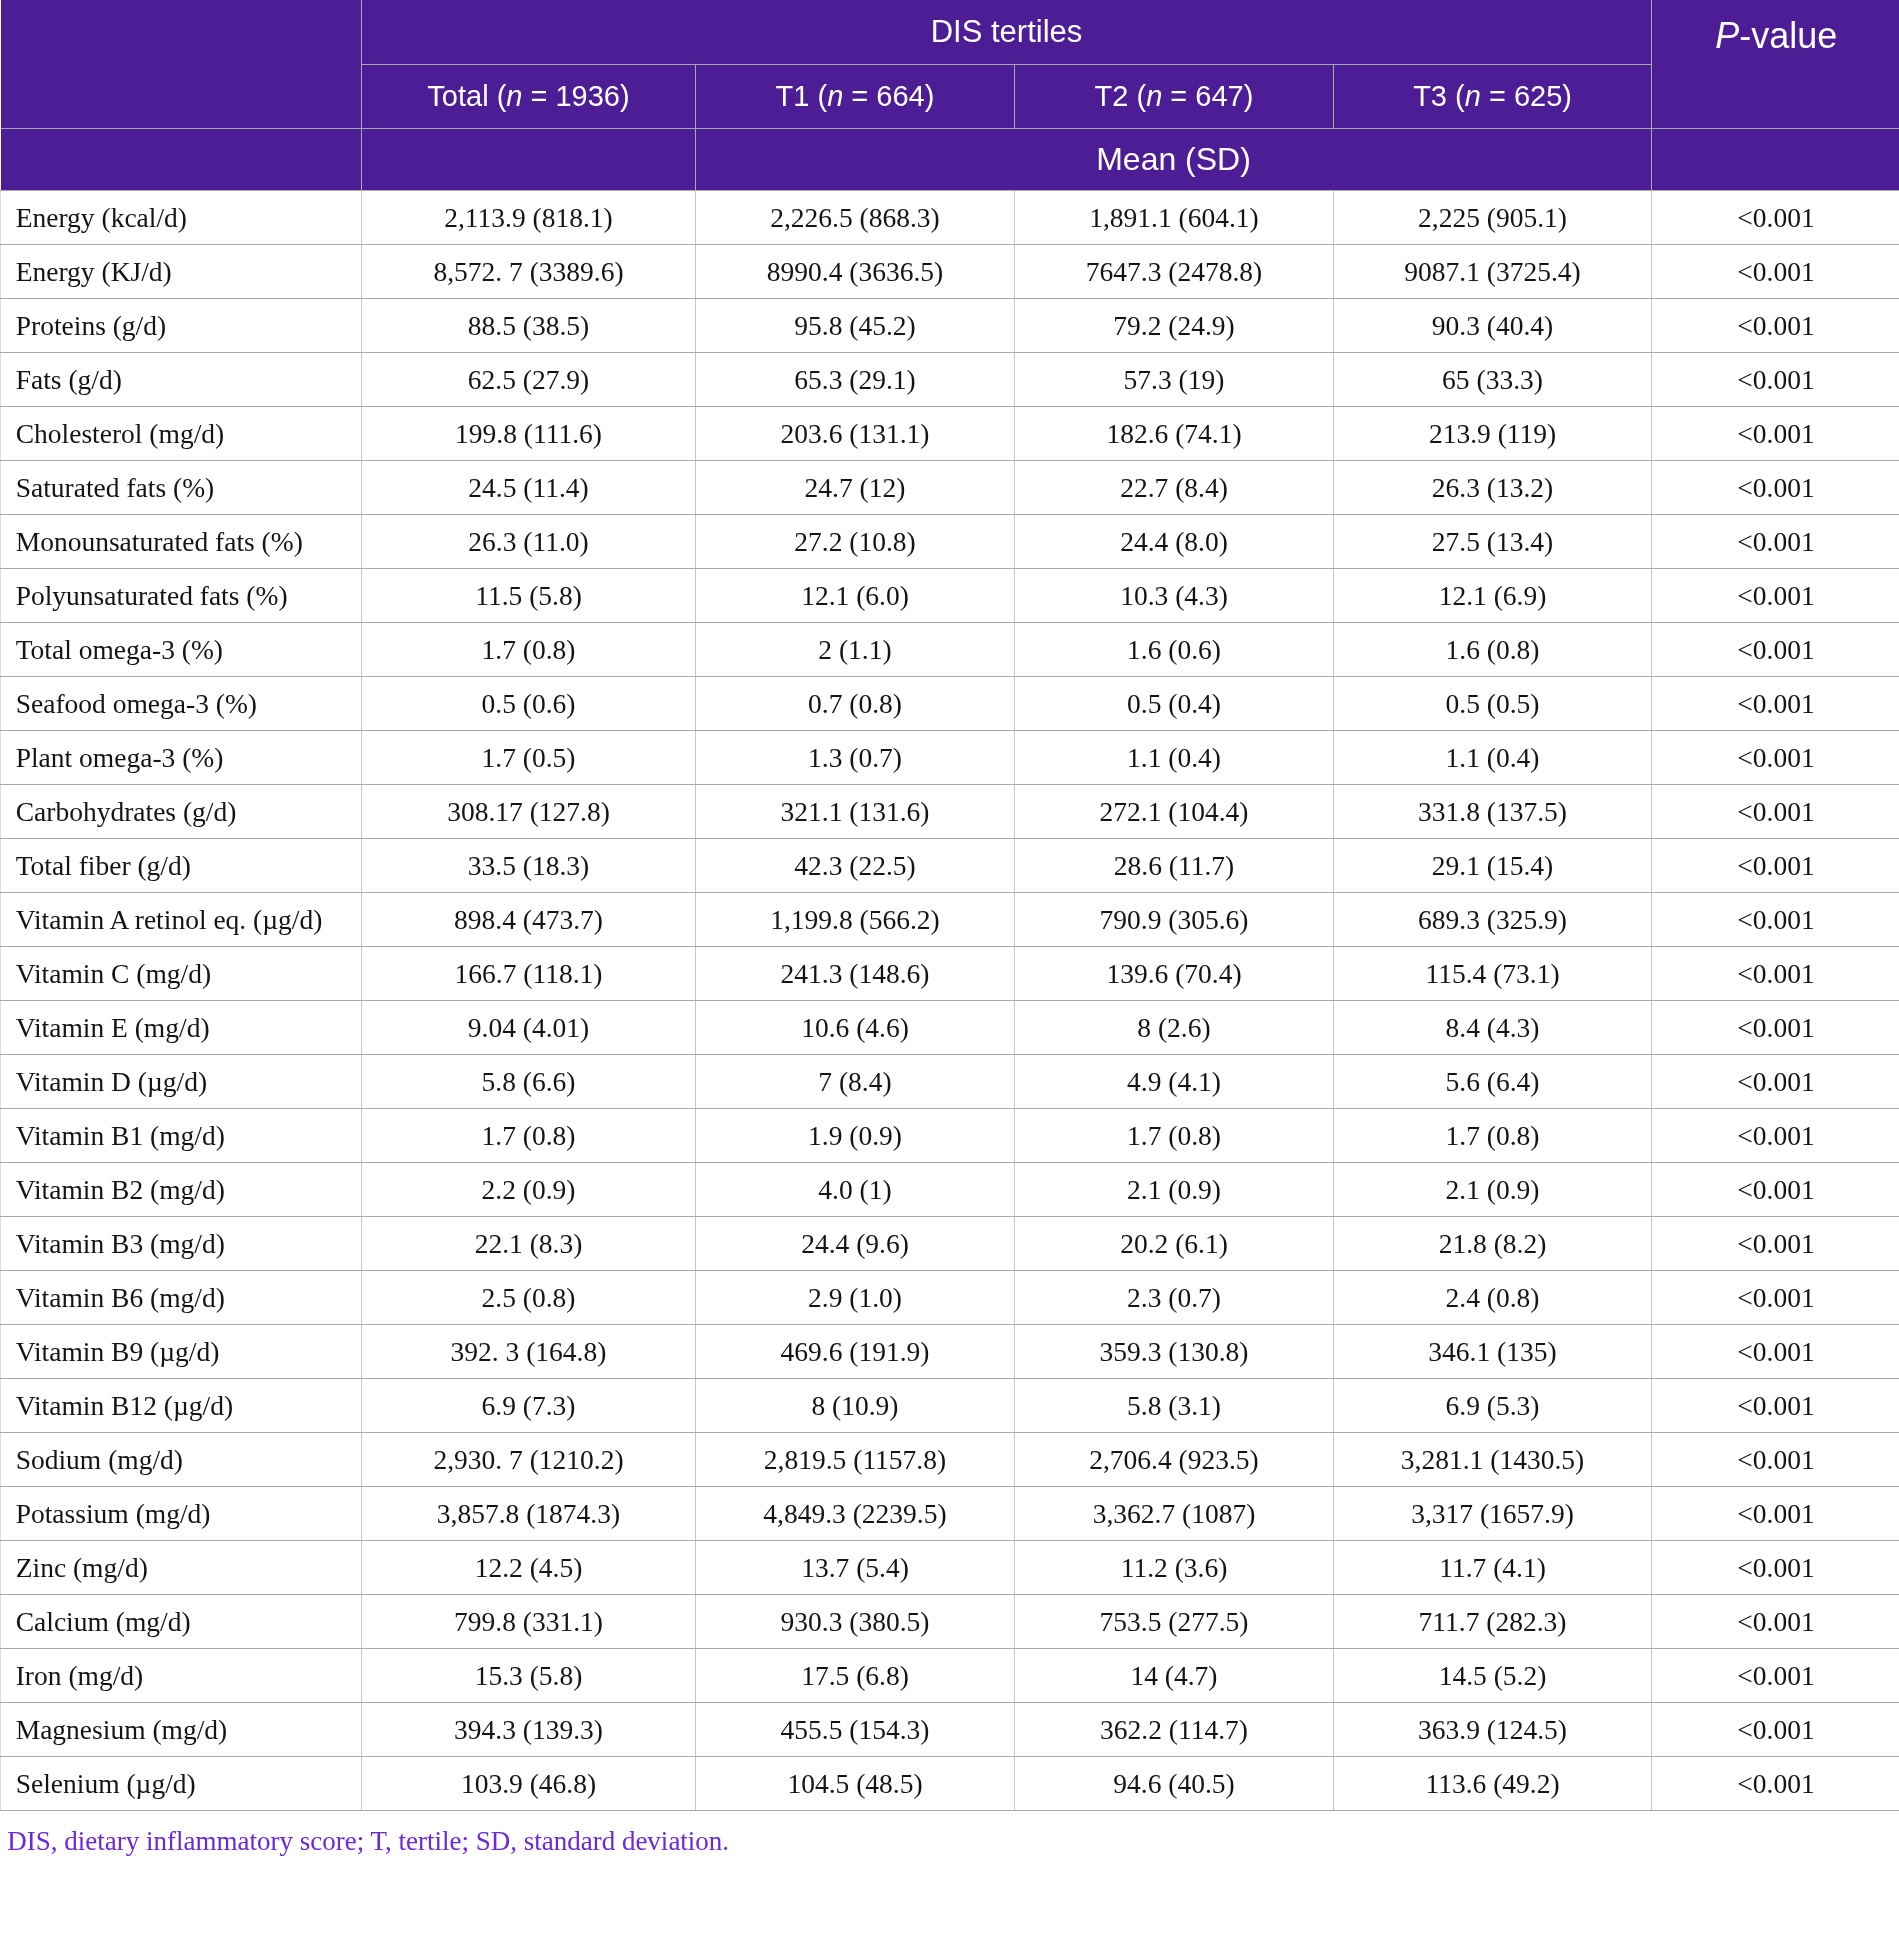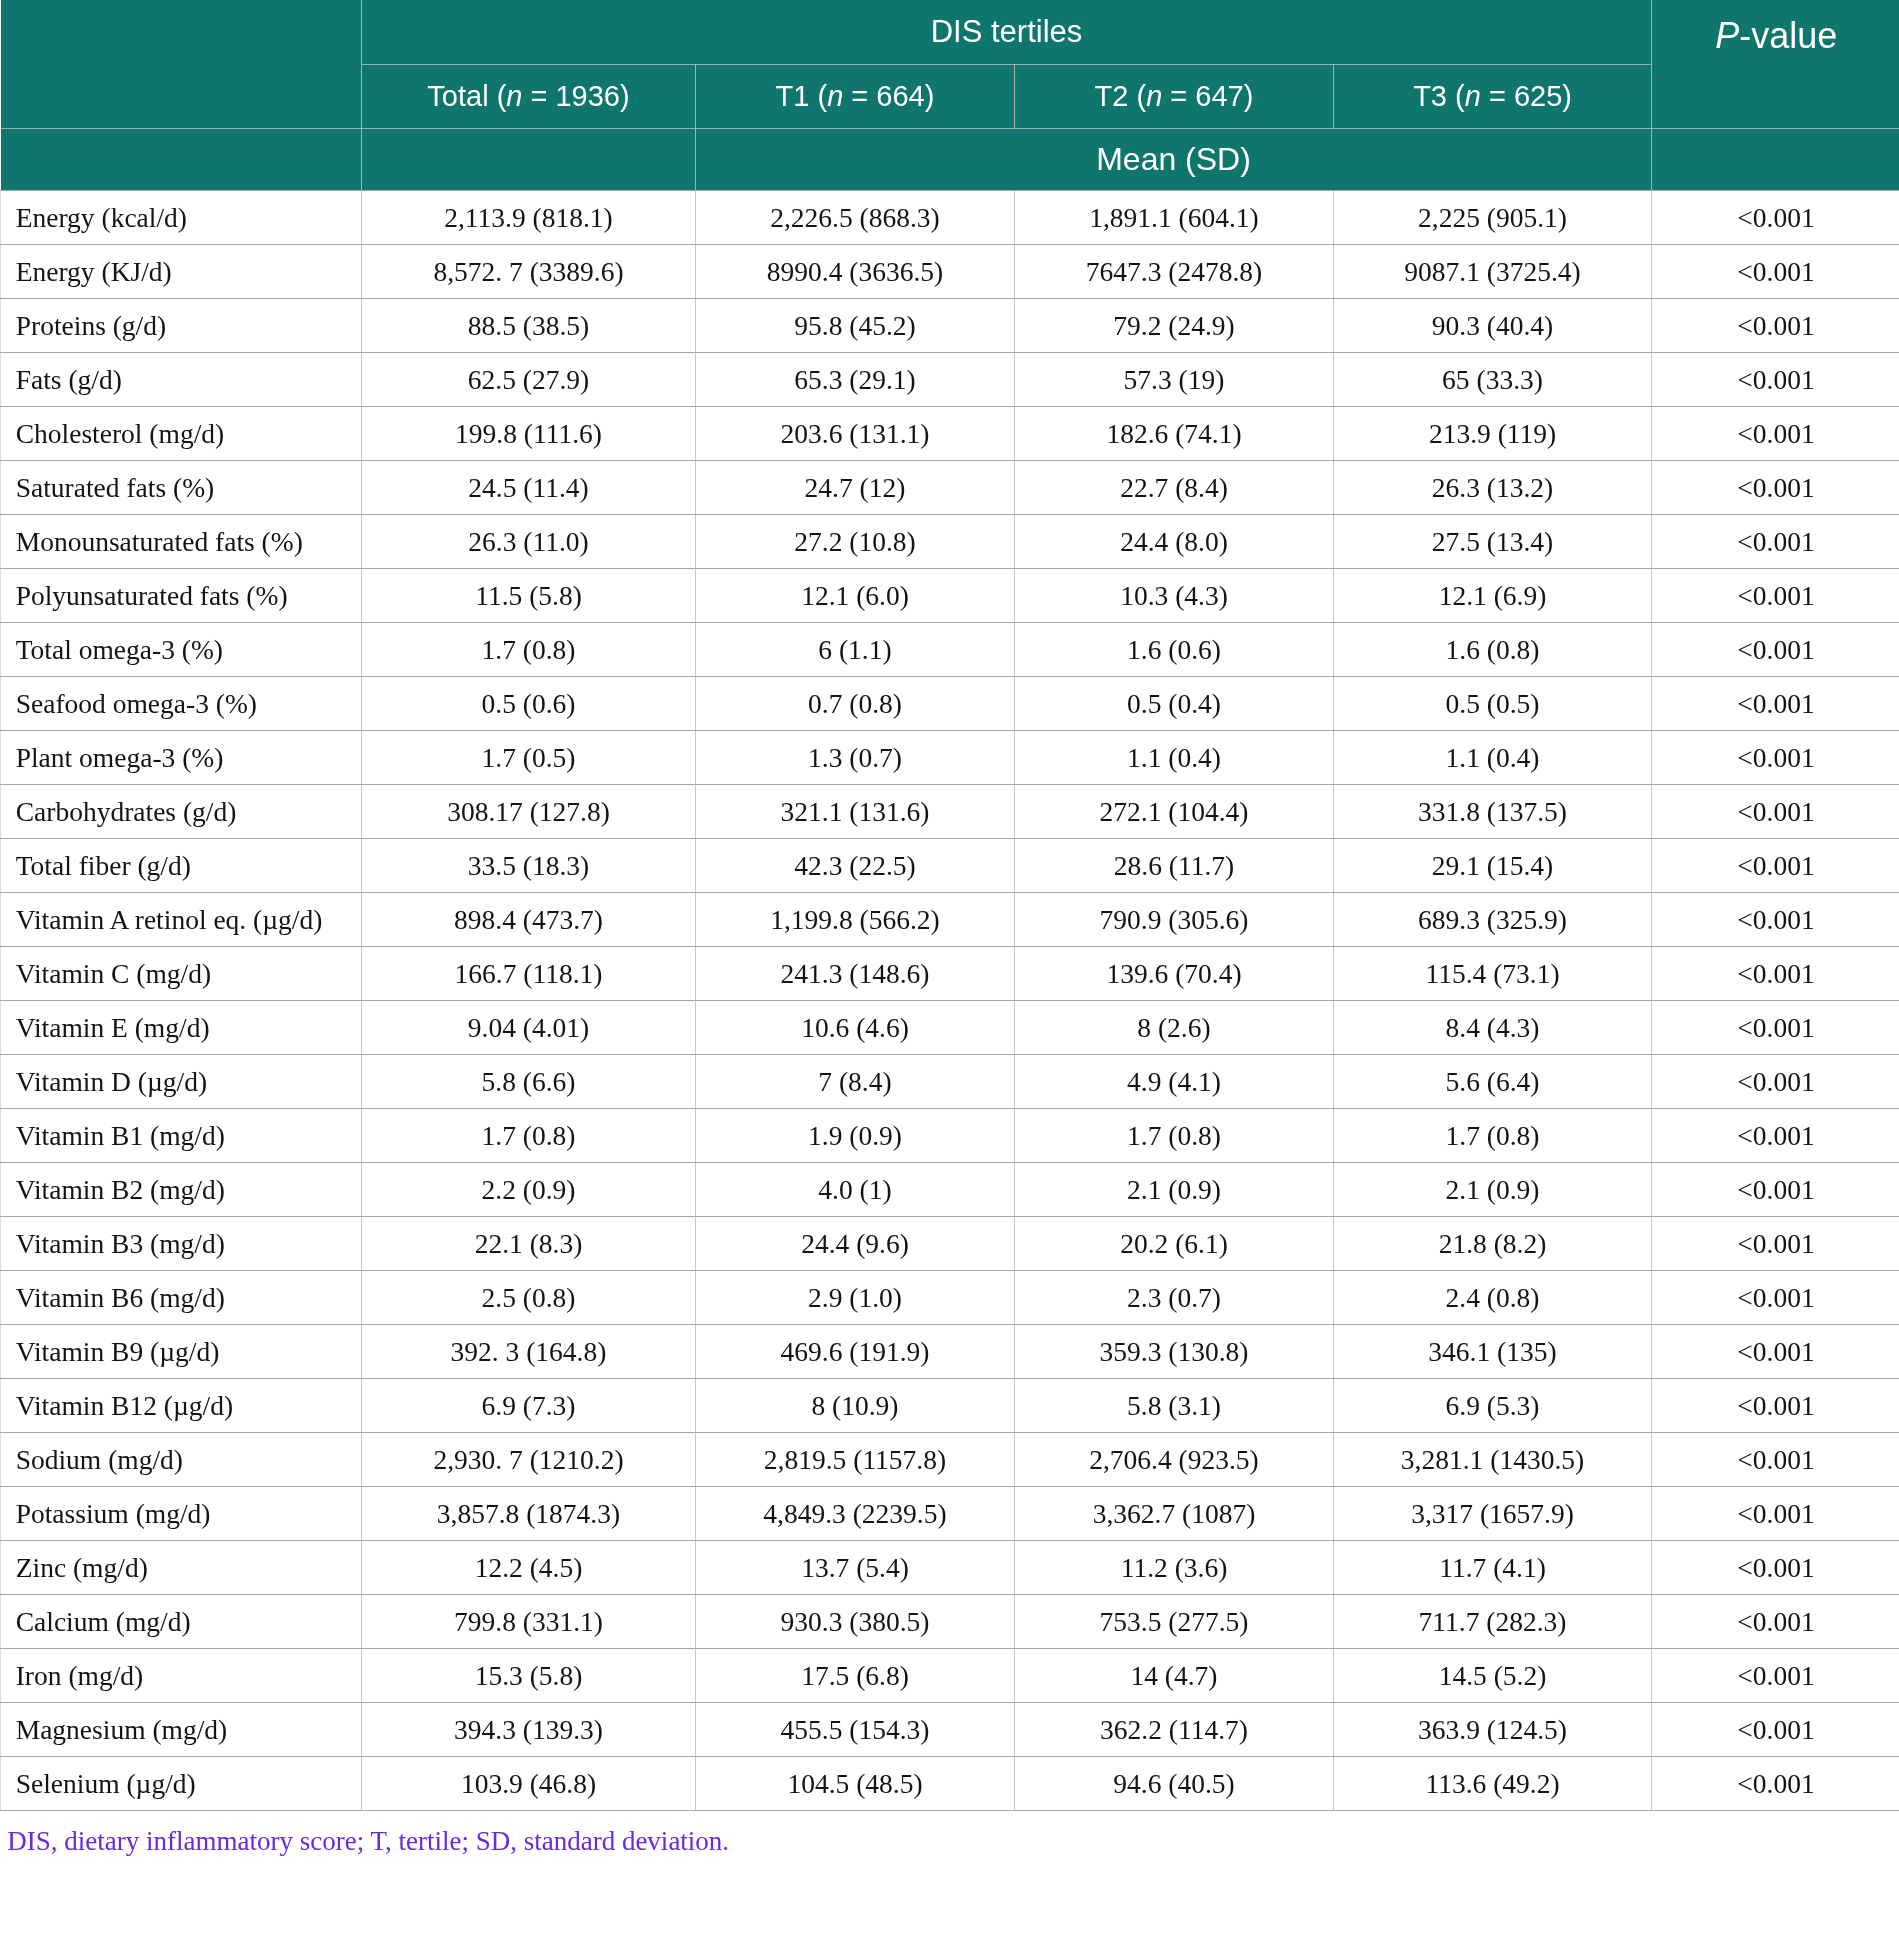--- a/index.html
+++ b/index.html
@@ -8,21 +8,21 @@
     font-family: "Liberation Serif", serif;
     color: #141414;
   }
   table.dis {
     width: 1899px;
     table-layout: fixed;
     border-collapse: collapse;
   }
   
   thead th, thead td {
-    background: #0f766e;
+    background: #4c1d95;
     color: #ffffff;
     font-family: "Liberation Sans", sans-serif;
     font-weight: 400;
     border: 1.8px solid #a9abaa;
     overflow: hidden;
   }
   tr.h1 th { height: 62px; font-size: 31px; }
   tr.h1 .corner { border-left: none; border-top: none; }
   tr.h1 .group  { border-top: none; text-align: center; }
   tr.h1 .pcol   {
@@ -157,21 +157,21 @@
           <th>Polyunsaturated fats (%)</th>
           <td>11.5 (5.8)</td>
           <td>12.1 (6.0)</td>
           <td>10.3 (4.3)</td>
           <td>12.1 (6.9)</td>
           <td>&lt;0.001</td>
         </tr>
         <tr>
           <th>Total omega-3 (%)</th>
           <td>1.7 (0.8)</td>
-          <td>6 (1.1)</td>
+          <td>2 (1.1)</td>
           <td>1.6 (0.6)</td>
           <td>1.6 (0.8)</td>
           <td>&lt;0.001</td>
         </tr>
         <tr>
           <th>Seafood omega-3 (%)</th>
           <td>0.5 (0.6)</td>
           <td>0.7 (0.8)</td>
           <td>0.5 (0.4)</td>
           <td>0.5 (0.5)</td>

